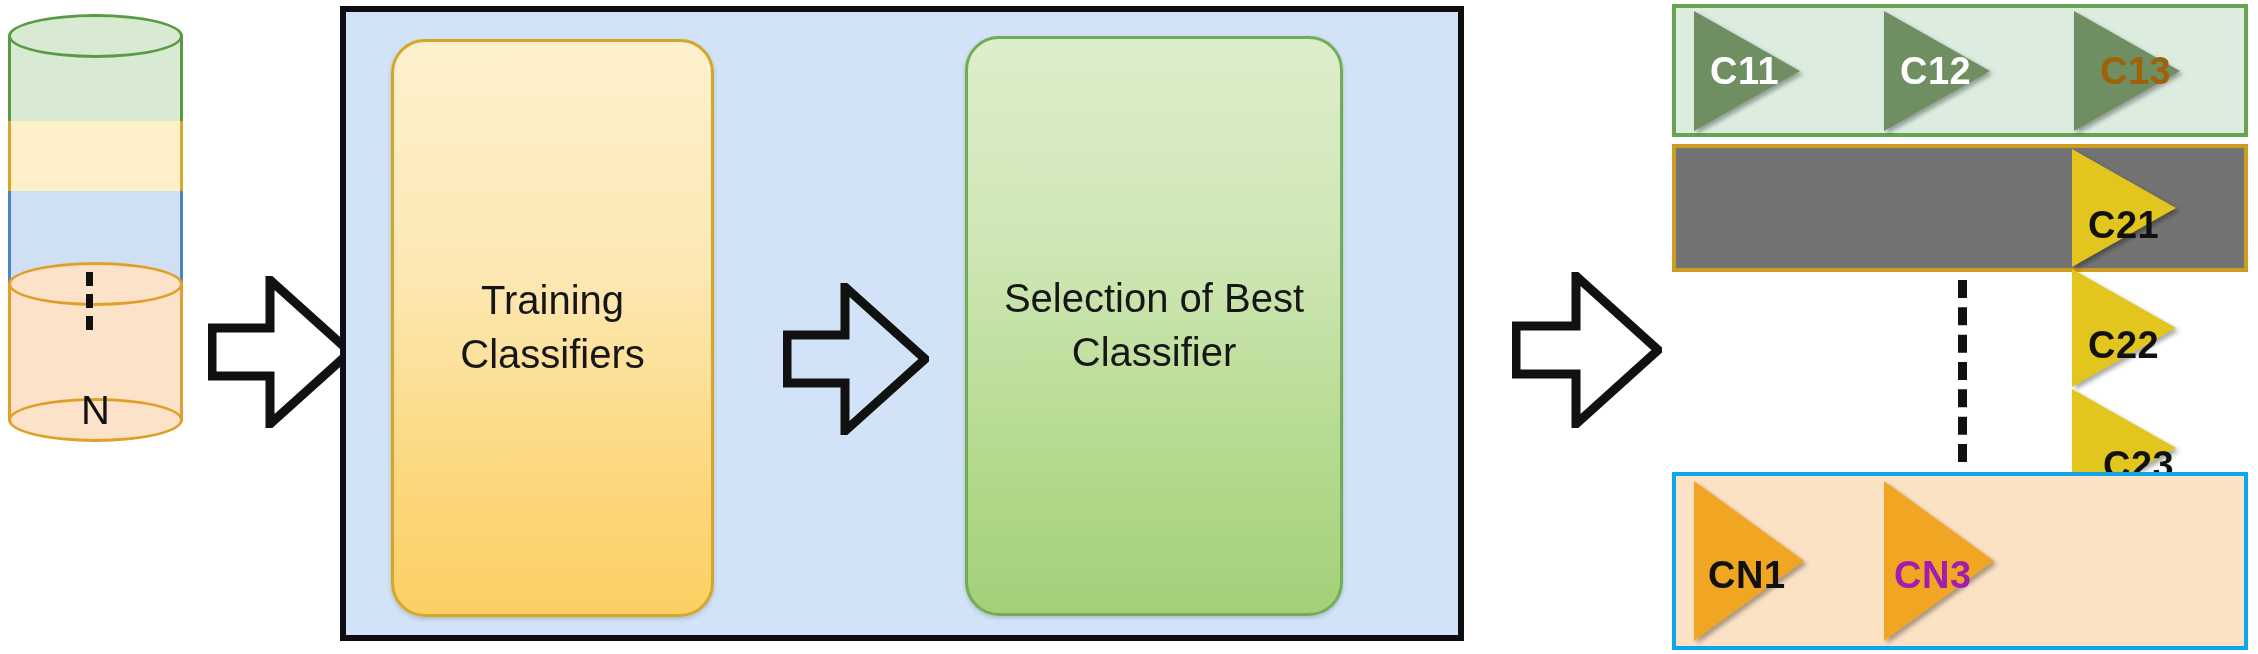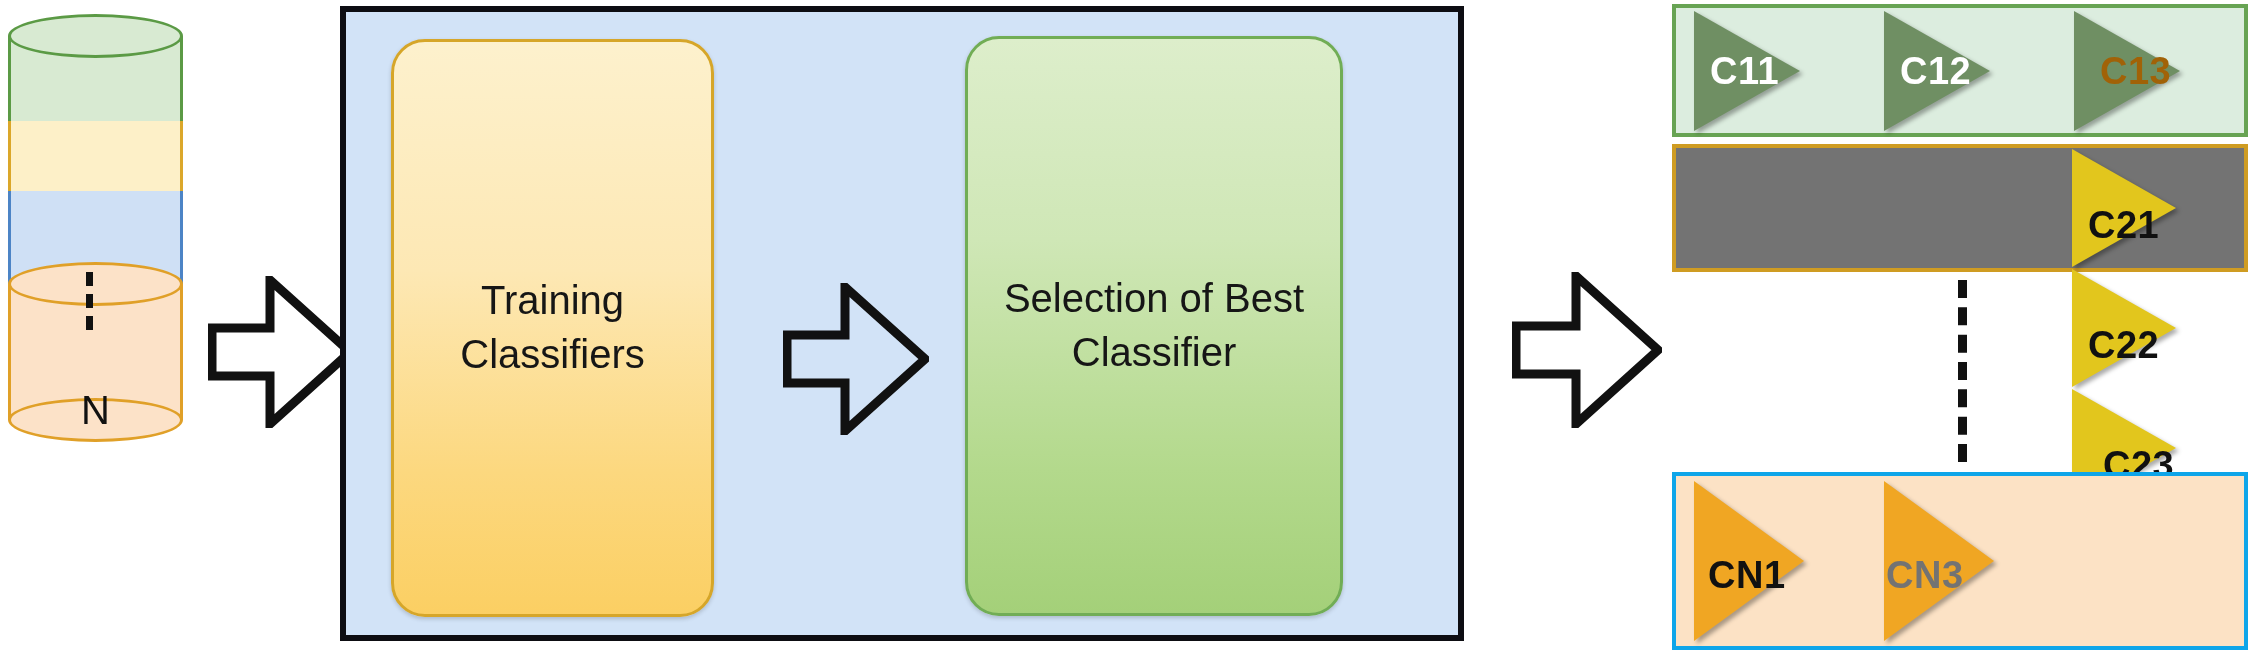--- a/index.html
+++ b/index.html
@@ -167,17 +167,17 @@
 
   <div class="dash-line"></div>
 
   <div class="grp grp-orange">
     <div class="tri-wrap" style="width:190px;">
       <div class="tri" style="--h:80px;--w:110px;left:18px;border-left-color:#f0a623;"></div>
       <div class="tri-lbl" style="left:32px;color:#111111;top:58%;">CN1</div>
     </div>
     <div class="tri-wrap" style="width:190px;">
       <div class="tri" style="--h:80px;--w:110px;left:18px;border-left-color:#f0a623;"></div>
-      <div class="tri-lbl" style="left:20px;color:#737373;top:58%;">CN3</div>
+      <div class="tri-lbl" style="left:28px;color:#a21caf;top:58%;">CN3</div>
     </div>
   </div>
 
 </div>
 
 </body></html>

